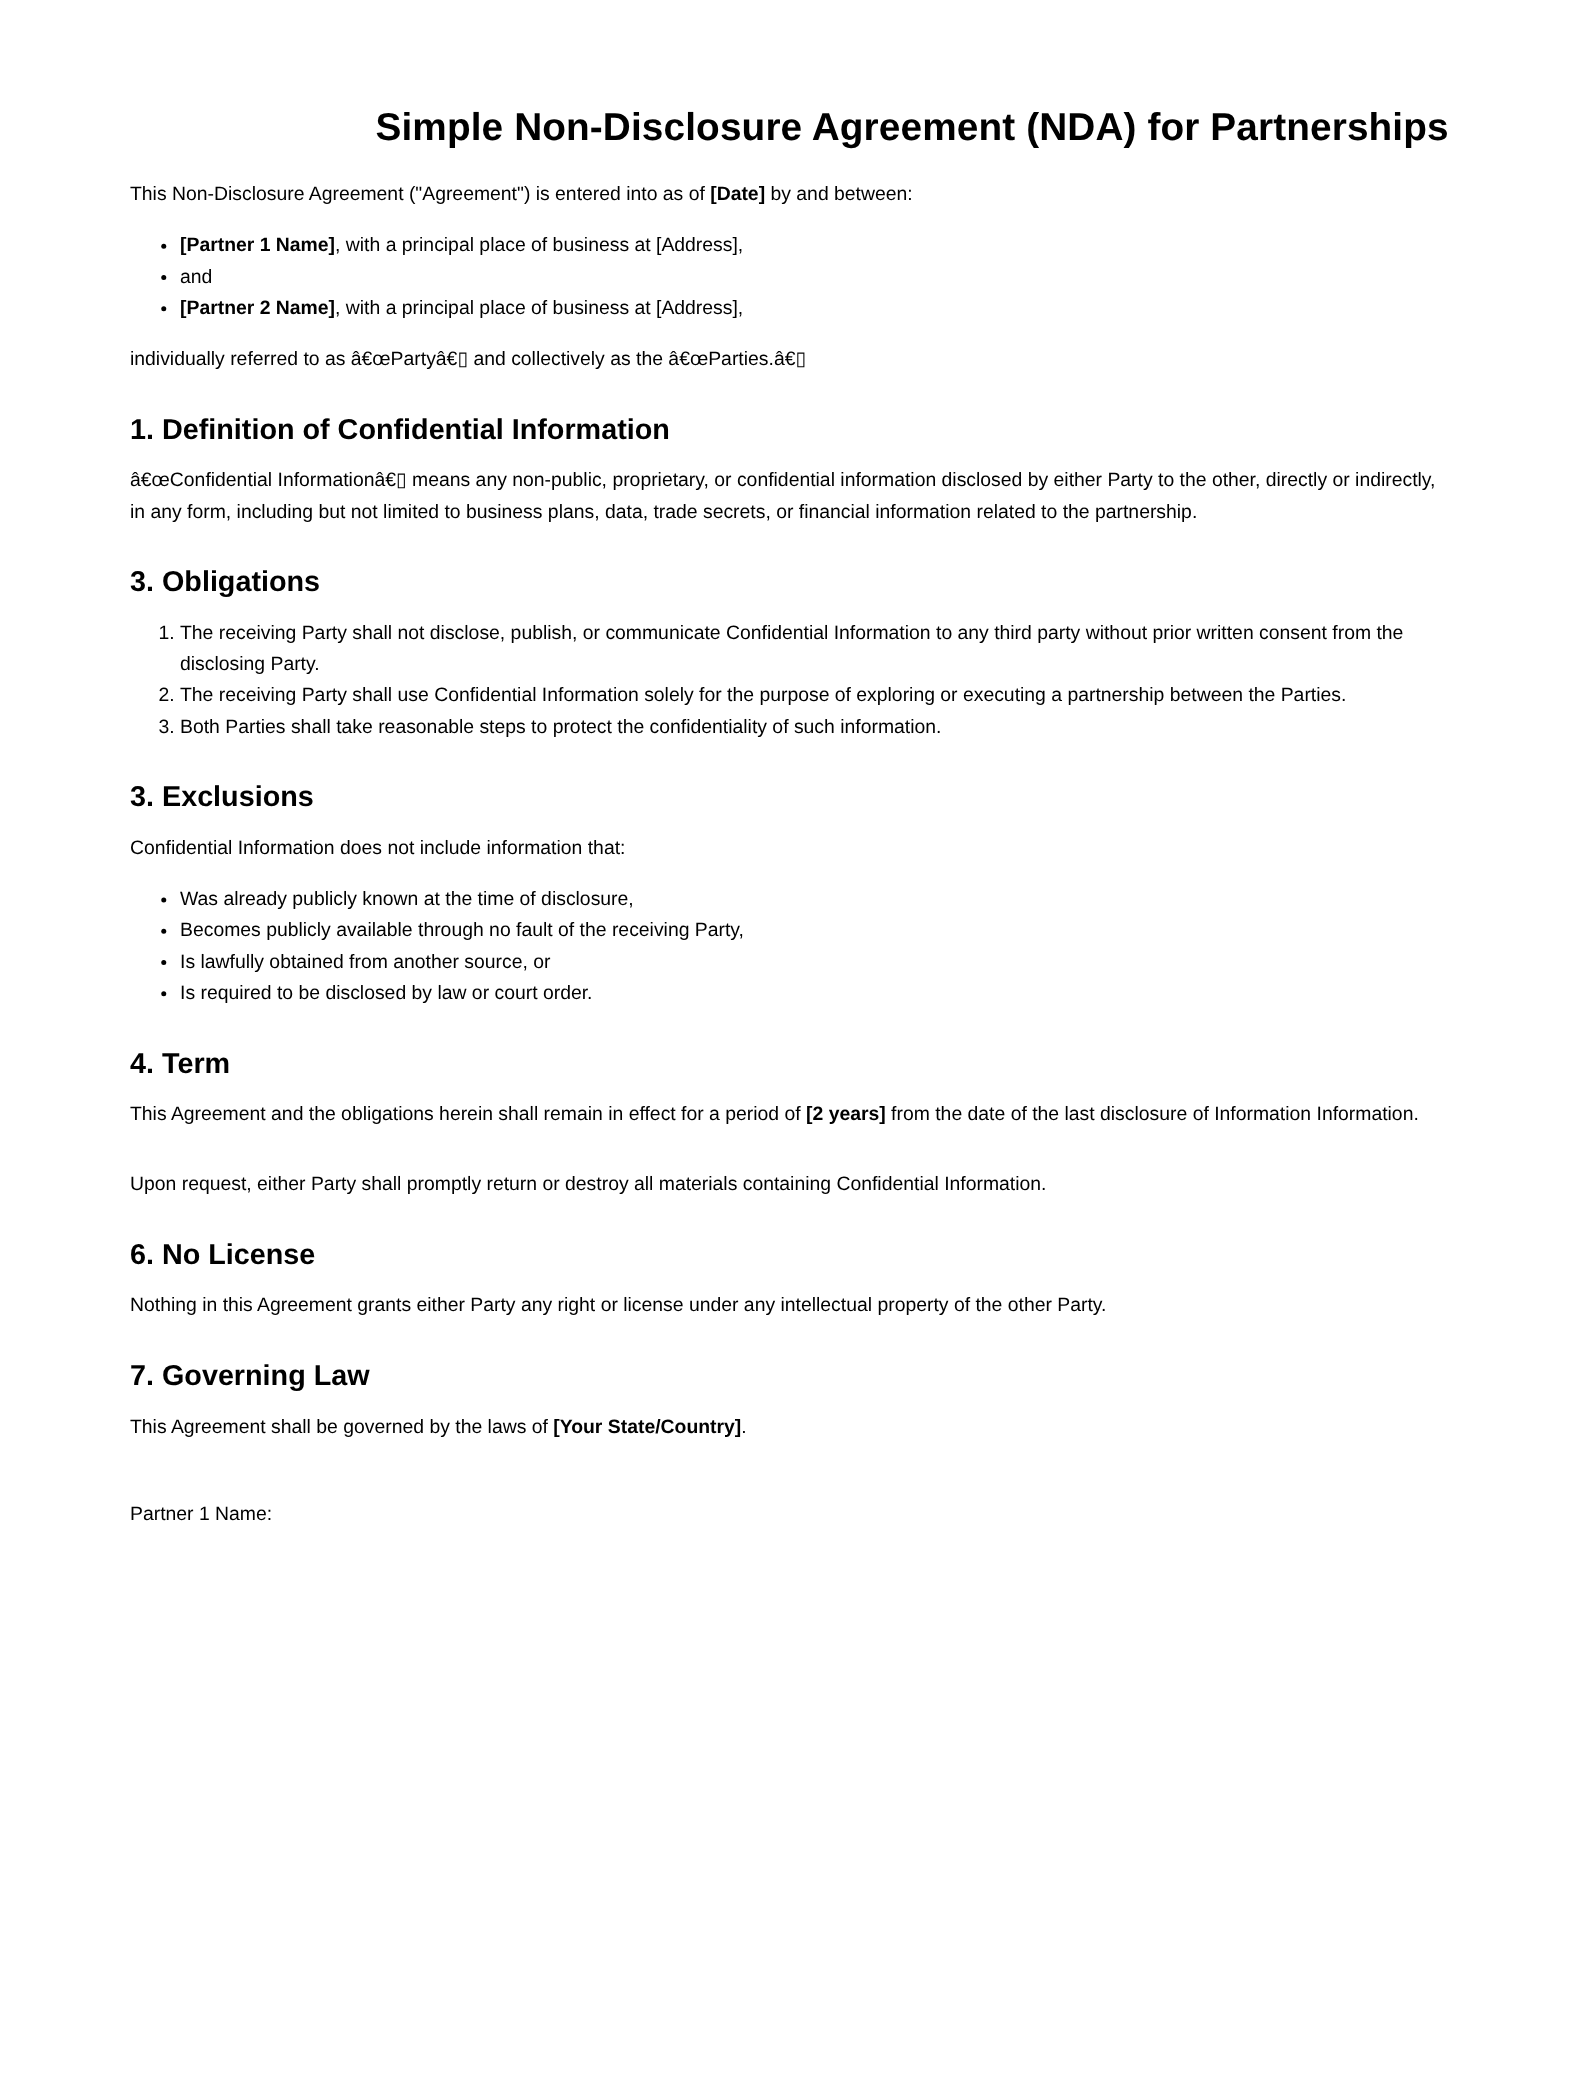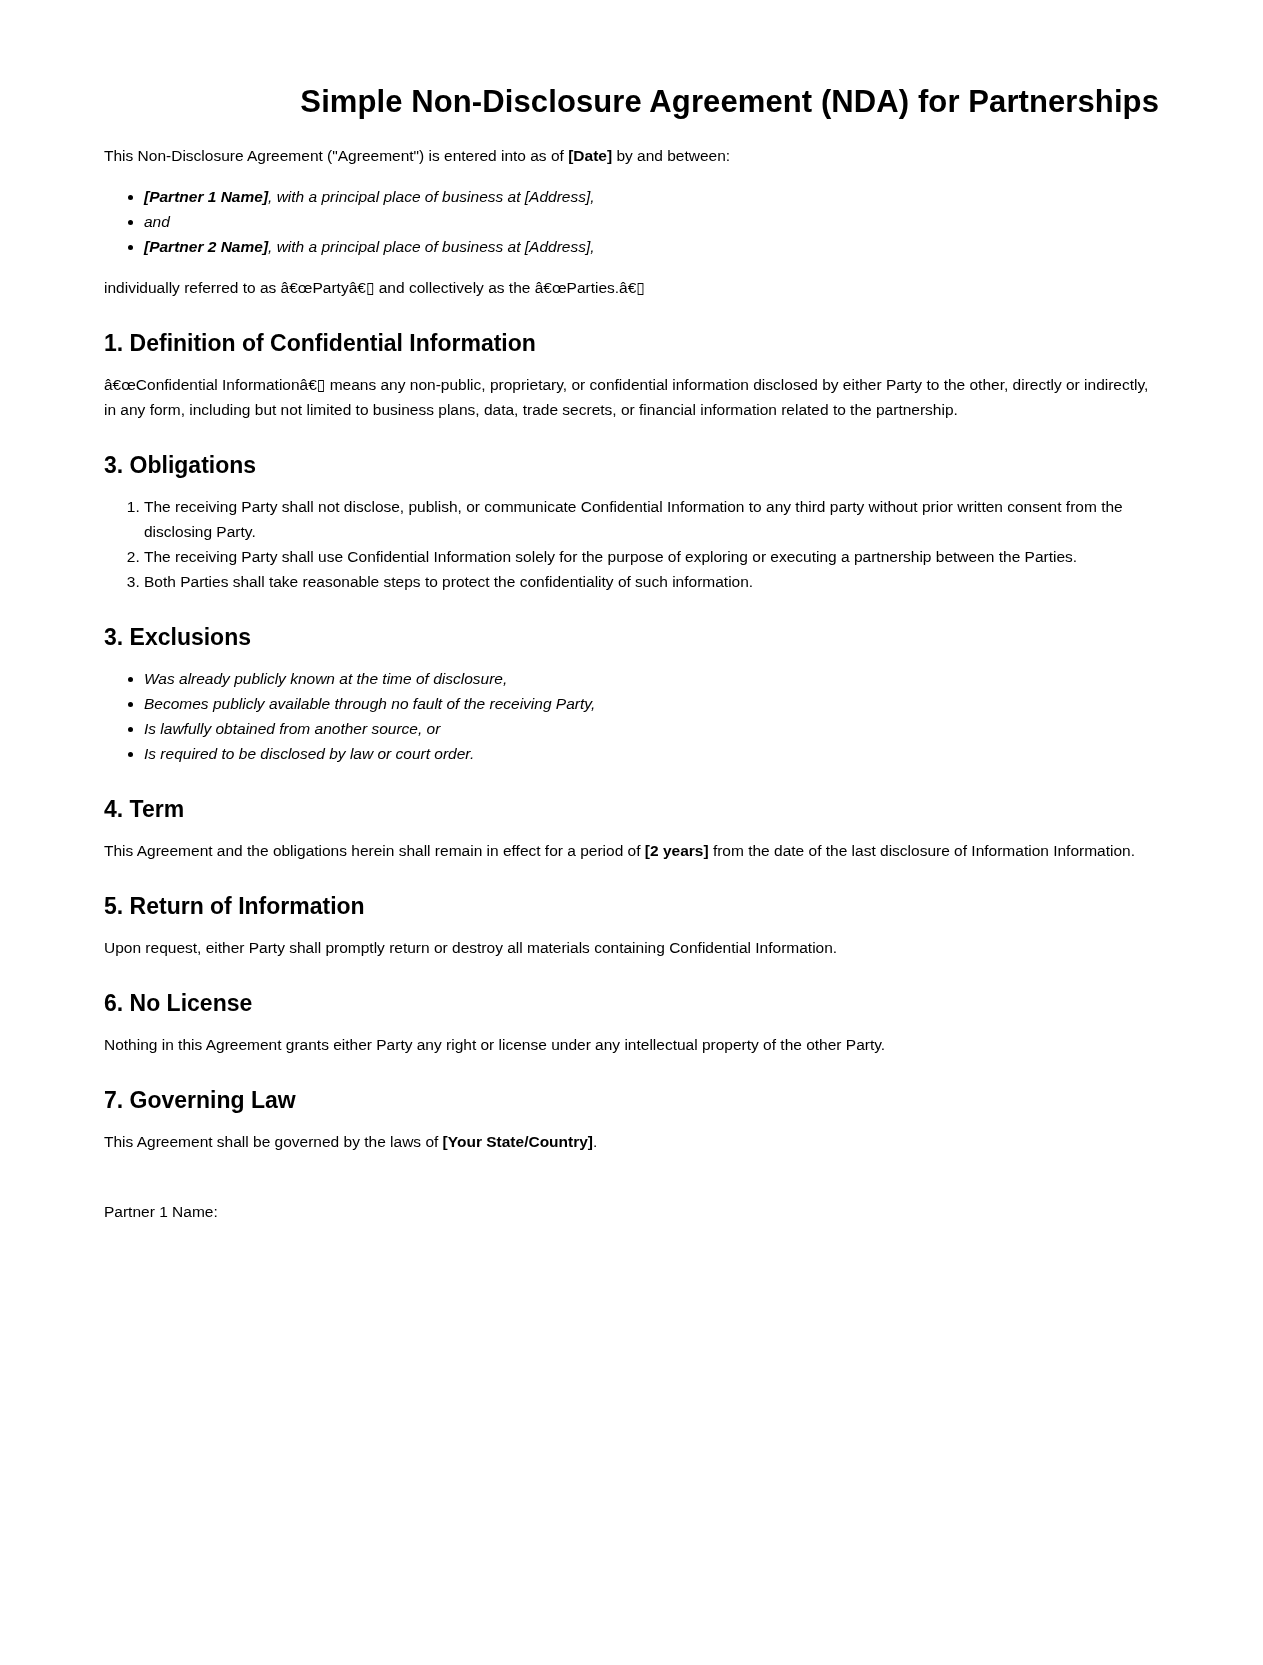--- a/index.html
+++ b/index.html
@@ -32,21 +32,20 @@
     p {
       margin: 0;
     }
     .intro {
       margin-top: 19px;
     }
     ul.parties, ul.exclusions {
       margin: 16px 0 0 0;
       padding-left: 40px;
       list-style: disc;
-      font-style: italic;
     }
     ol.obligations {
       margin: 16px 0 0 0;
       padding-left: 40px;
       list-style: decimal;
     }
     li {
       margin: 0;
     }
     .parties-note {
@@ -89,35 +88,35 @@
     <h2 class="section-heading">3. Obligations</h2>
     <ol class="obligations">
       <li>The receiving Party shall not disclose, publish, or communicate Confidential Information to any third party without prior written consent from the disclosing Party.</li>
       <li>The receiving Party shall use Confidential Information solely for the purpose of exploring or executing a partnership between the Parties.</li>
       <li>Both Parties shall take reasonable steps to protect the confidentiality of such information.</li>
     </ol>
   </div>
 
   <div class="section">
     <h2 class="section-heading">3. Exclusions</h2>
+    <p class="section-body">Confidential Information does not include information that:</p>
     <ul class="exclusions">
       <li>Was already publicly known at the time of disclosure,</li>
       <li>Becomes publicly available through no fault of the receiving Party,</li>
       <li>Is lawfully obtained from another source, or</li>
       <li>Is required to be disclosed by law or court order.</li>
     </ul>
   </div>
 
   <div class="section">
     <h2 class="section-heading">4. Term</h2>
     <p class="section-body"><span>This Agreement and the obligations herein shall remain in effect for a period of </span><b>[2 years]</b><span> from the date of the last disclosure of Information Information.</span></p>
   </div>
 
   <div class="section">
-    <h2 class="section-heading">5. Return of Information</h2>
     <p class="section-body">Upon request, either Party shall promptly return or destroy all materials containing Confidential Information.</p>
   </div>
 
   <div class="section">
     <h2 class="section-heading">6. No License</h2>
     <p class="section-body">Nothing in this Agreement grants either Party any right or license under any intellectual property of the other Party.</p>
   </div>
 
   <div class="section">
     <h2 class="section-heading">7. Governing Law</h2>

